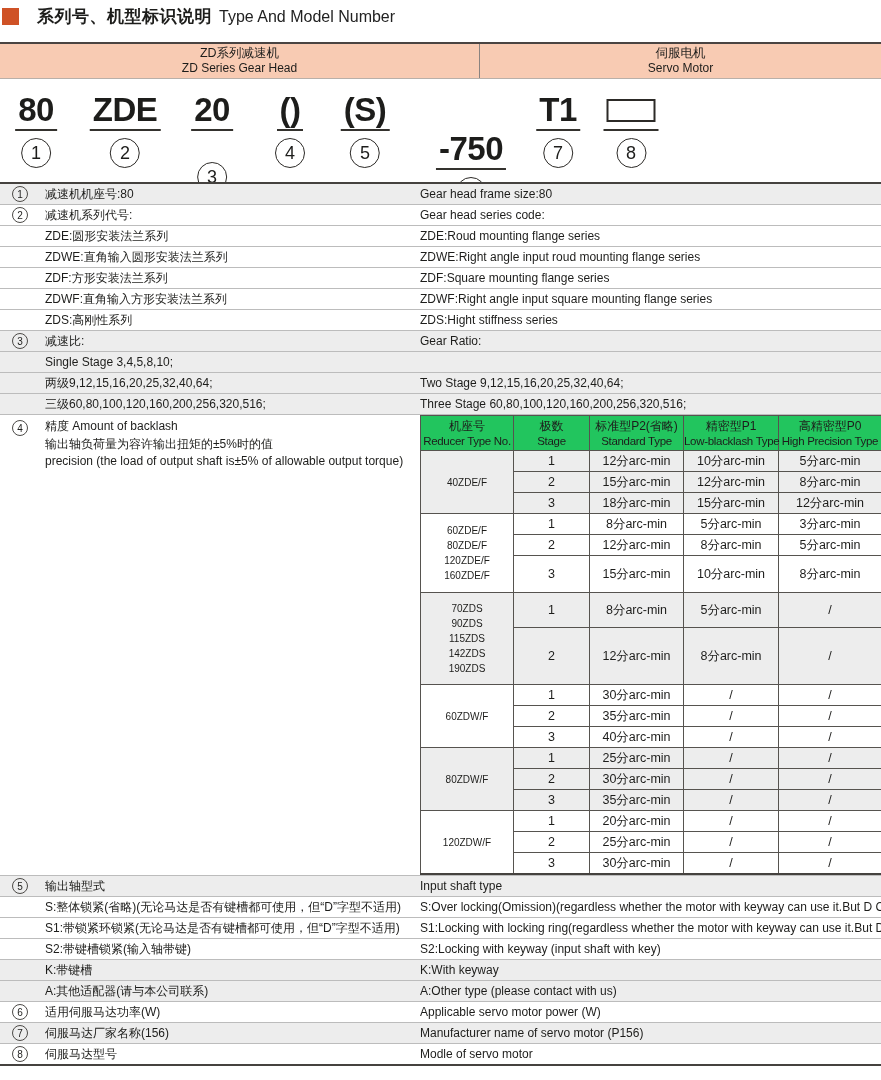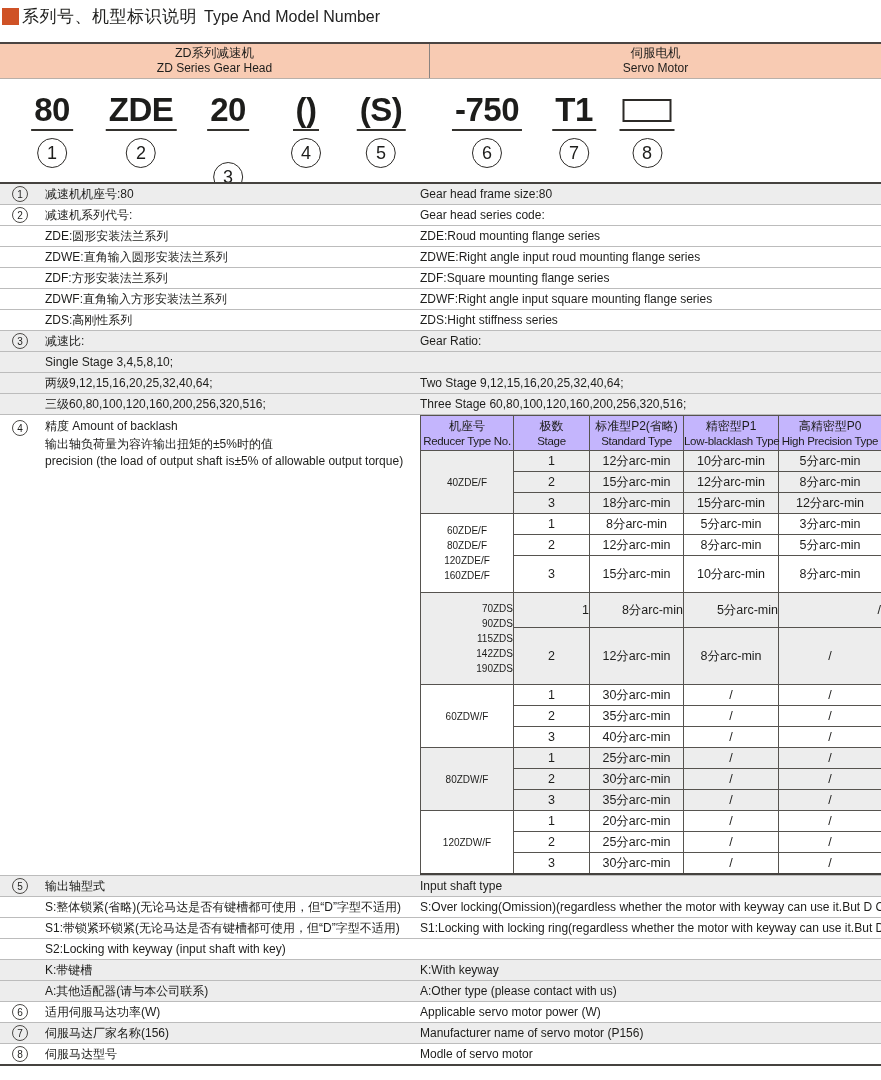--- a/index.html
+++ b/index.html
@@ -3,34 +3,34 @@
 <meta charset="utf-8">
 <style>
   html,body{margin:0;padding:0;background:#fff;}
   .page{
     position:relative;width:881px;height:1080px;background:#fff;overflow:hidden;
     font-family:"Liberation Sans","DejaVu Sans",sans-serif;color:#1d1d1b;
   }
   
   .title-bar{position:absolute;top:5px;left:2px;display:flex;align-items:center;}
   .title-square{width:17px;height:17px;background:#cf5226;flex:0 0 auto;}
-  .title-zh{font-size:17px;font-weight:normal;margin-left:3px;letter-spacing:0.5px;}
+  .title-zh{font-size:17px;font-weight:bold;margin-left:18px;letter-spacing:0.5px;}
   .title-en{font-size:16px;margin-left:7px;color:#222;}
   
   .band{
     position:absolute;top:42px;left:0;width:881px;height:37px;display:flex;
     background:#f8cbb3;border-top:2px solid#4a4442;border-bottom:1px solid #b9b0a9;box-sizing:border-box;
   }
   .band-cell{display:flex;flex-direction:column;justify-content:center;align-items:center;box-sizing:border-box;}
-  .band-cell.left{width:430px;border-right:1px solid #8a8380;}
+  .band-cell.left{width:480px;border-right:1px solid #8a8380;}
   .band-cell.right{flex:1;}
   .band-zh{font-size:12.5px;line-height:15px;}
   .band-en{font-size:12px;line-height:15px;}
   
-  .model-row{position:absolute;top:90px;left:16px;width:794px;height:88px;}
+  .model-row{position:absolute;top:90px;left:0;width:794px;height:88px;}
   .model-seg{position:absolute;top:0;transform:translateX(-50%);display:flex;flex-direction:column;align-items:center;}
   .seg-token{
     min-height:38px;display:flex;align-items:flex-end;justify-content:center;
     padding:0 3px 1px 3px;border-bottom:2.5px solid #34322e;
     font-size:33px;font-weight:bold;letter-spacing:-0.5px;line-height:36px;white-space:pre;
   }
   .seg-boxrect{width:45px;height:19px;border:2.5px solid #2c2a27;margin-bottom:6px;}
   .seg-circle{
     width:28px;height:28px;border:1.5px solid #2c2a27;border-radius:50%;
     display:flex;align-items:center;justify-content:center;
@@ -52,28 +52,28 @@
   .col-zh{flex:0 0 375px;box-sizing:border-box;padding-right:4px;white-space:nowrap;overflow:hidden;}
   .col-en{flex:1;box-sizing:border-box;padding-right:10px;white-space:nowrap;overflow:hidden;}
   
   .exp-row.sec4{height:auto;align-items:stretch;border-bottom:1px solid #bcbcbc;background:#fff;}
   .sec4 .col-num{align-items:flex-start;padding-top:5px;}
   .sec4-text{flex:0 0 375px;box-sizing:border-box;padding:3px 4px 0 0;font-size:12px;line-height:17.5px;}
   .sec4-tablewrap{flex:1;}
   
   .ptable{border-collapse:collapse;width:461px;table-layout:fixed;}
   .ptable th,.ptable td{border:1px solid #56534f;text-align:center;padding:0;font-weight:normal;}
-  .ptable th{background:#c4b5fd;height:34px;}
+  .ptable th{background:#22c55e;height:34px;}
   .ptable td{height:20px;font-size:12.5px;background:#fff;}
   .ptable tr.shade td{background:#ededed;}
   .ptable .hzh{display:block;font-size:12px;line-height:15px;}
   .ptable .hen{display:block;font-size:11.5px;line-height:14px;letter-spacing:-0.3px;white-space:nowrap;}
   .ptable td.model{white-space:pre-line;line-height:15px;font-size:10px;}
   .ptable tr.g1r2 td{height:36px;}
-  .ptable tr.g2r0 td{height:34px;text-align:right;}
+  .ptable tr.g2r0 td{height:34px;}
   .ptable tr.g2r1 td{height:56px;}
   .ptable{border-bottom:2px solid #45423f;}
 </style>
 </head>
 <body>
 
 <div class="page">
 
   <div class="title-bar">
     <span class="title-square"></span>
@@ -106,21 +106,21 @@
         <div class="seg-circle">3</div>
       </div>
       <div class="model-seg" style="left: 290px;">
         <div class="seg-token">()</div>
         <div class="seg-circle">4</div>
       </div>
       <div class="model-seg" style="left: 365px;">
         <div class="seg-token">(S)</div>
         <div class="seg-circle">5</div>
       </div>
-      <div class="model-seg" style="left: 471px;">
+      <div class="model-seg" style="left: 471px; margin-top: 39px;">
         <div class="seg-token">-750</div>
         <div class="seg-circle">6</div>
       </div>
       <div class="model-seg" style="left: 558px;">
         <div class="seg-token">T1</div>
         <div class="seg-circle">7</div>
       </div>
       <div class="model-seg" style="left: 631px;">
         <div class="seg-token"><span class="seg-boxrect"></span></div>
         <div class="seg-circle">8</div>
@@ -362,20 +362,21 @@
         <div class="col-zh">S:整体锁紧(省略)(无论马达是否有键槽都可使用，但“D”字型不适用)</div>
         <div class="col-en">S:Over locking(Omission)(regardless whether the motor with keyway can use it.But D Cut can't use)</div>
       </div>
       <div class="exp-row">
         <div class="col-num"></div>
         <div class="col-zh">S1:带锁紧环锁紧(无论马达是否有键槽都可使用，但“D”字型不适用)</div>
         <div class="col-en">S1:Locking with locking ring(regardless whether the motor with keyway can use it.But D Cut can't use)</div>
       </div>
       <div class="exp-row">
         <div class="col-num"></div>
+        <div class="col-zh">S2:带键槽锁紧(输入轴带键)</div>
         <div class="col-en">S2:Locking with keyway (input shaft with key)</div>
       </div>
       <div class="exp-row shade">
         <div class="col-num"></div>
         <div class="col-zh">K:带键槽</div>
         <div class="col-en">K:With keyway</div>
       </div>
       <div class="exp-row shade">
         <div class="col-num"></div>
         <div class="col-zh">A:其他适配器(请与本公司联系)</div>

